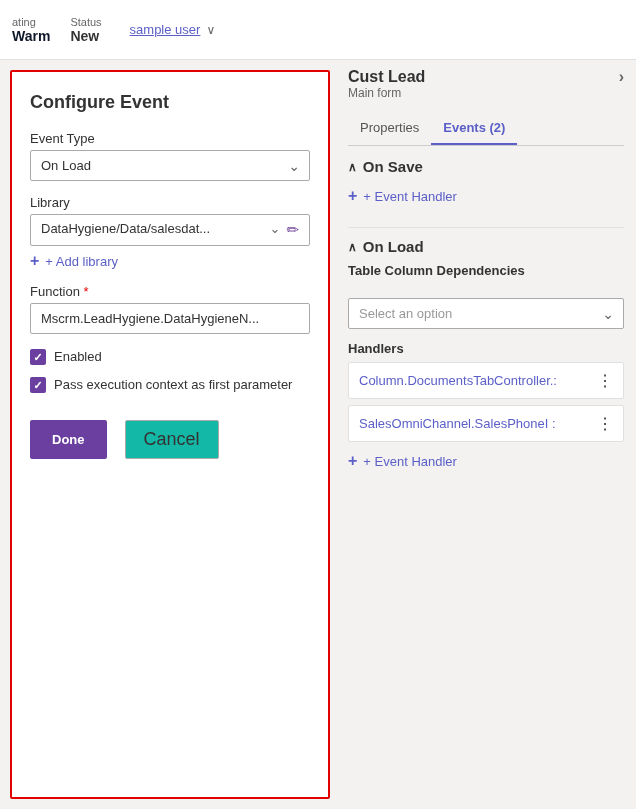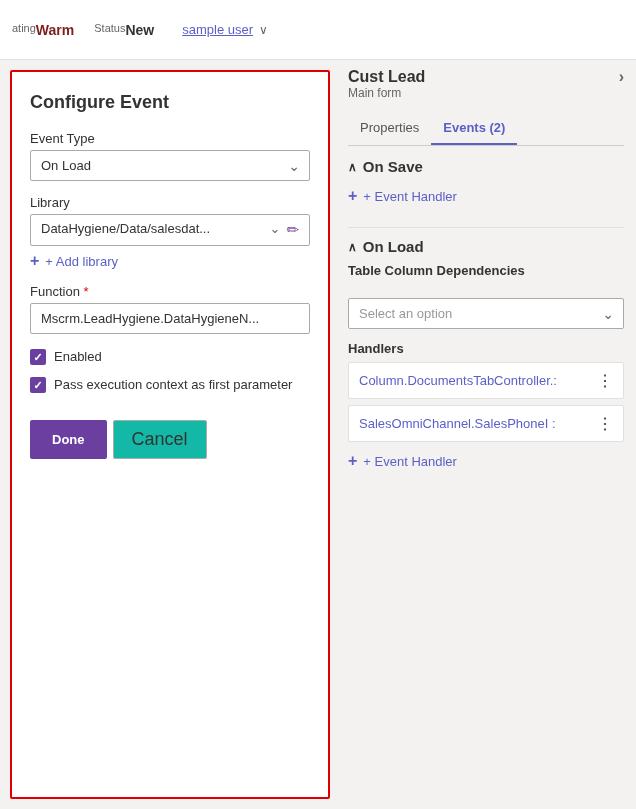--- a/index.html
+++ b/index.html
@@ -19,32 +19,32 @@
       display: flex;
       align-items: center;
       background: #fff;
       border-bottom: 1px solid #e0e0e0;
       padding: 0 12px;
       height: 60px;
       gap: 20px;
     }
     .top-bar-item {
       display: flex;
-      flex-direction: row;
+      flex-direction: column;
       align-items: flex-start;
       justify-content: center;
     }
     .top-bar-label {
       font-size: 11px;
       color: #666;
     }
     .top-bar-value {
       font-size: 14px;
       font-weight: 600;
-      color: #7f1d1d;
+      color: #0f172a;
     }
     .top-bar-value.new-status {
       color: #333;
     }
     .top-bar-user {
       display: flex;
       align-items: center;
       gap: 6px;
       margin-left: 8px;
     }
@@ -219,21 +219,21 @@
       border-radius: 2px;
       padding: 6px 10px;
       font-size: 13px;
       resize: vertical;
       background: #fff;
     }
 
     
     .button-row {
       display: flex;
-      gap: 6px;
+      gap: 18px;
       margin-top: 16px;
     }
     .btn-done {
       background: #6b3fa0;
       color: #fff;
       border: none;
       border-radius: 2px;
       padding: 8px 22px;
       font-size: 13px;
       font-weight: 600;

